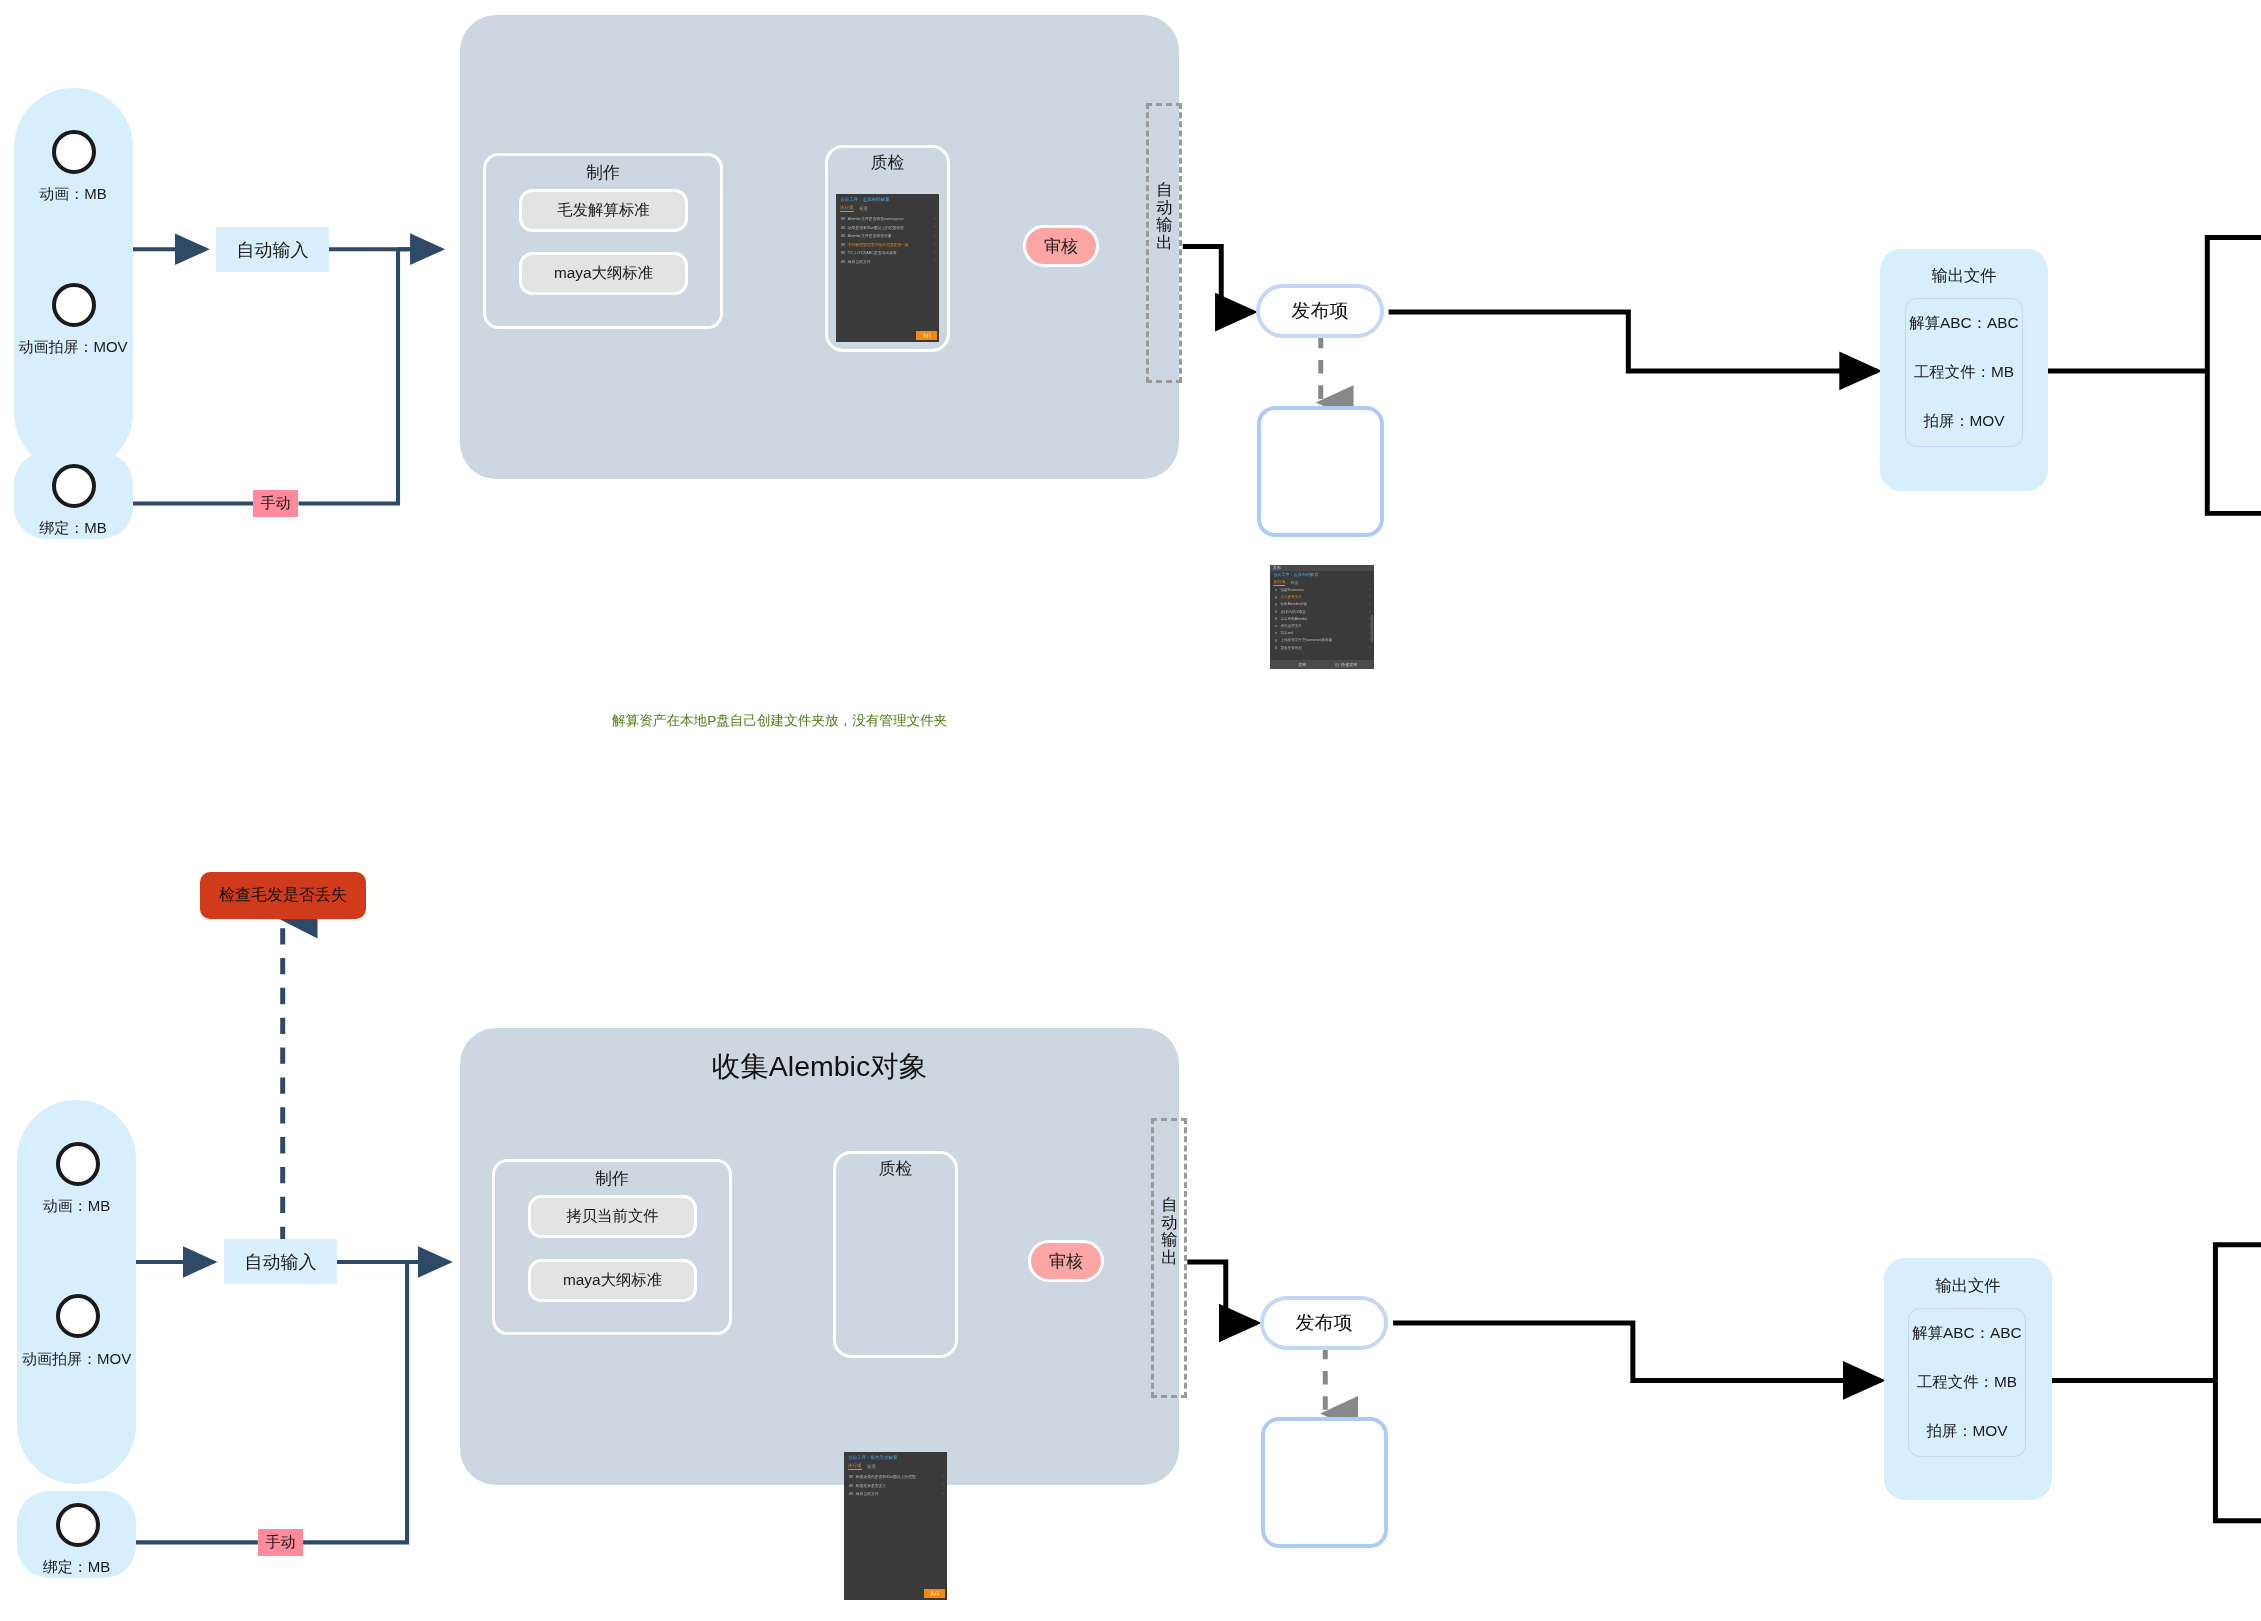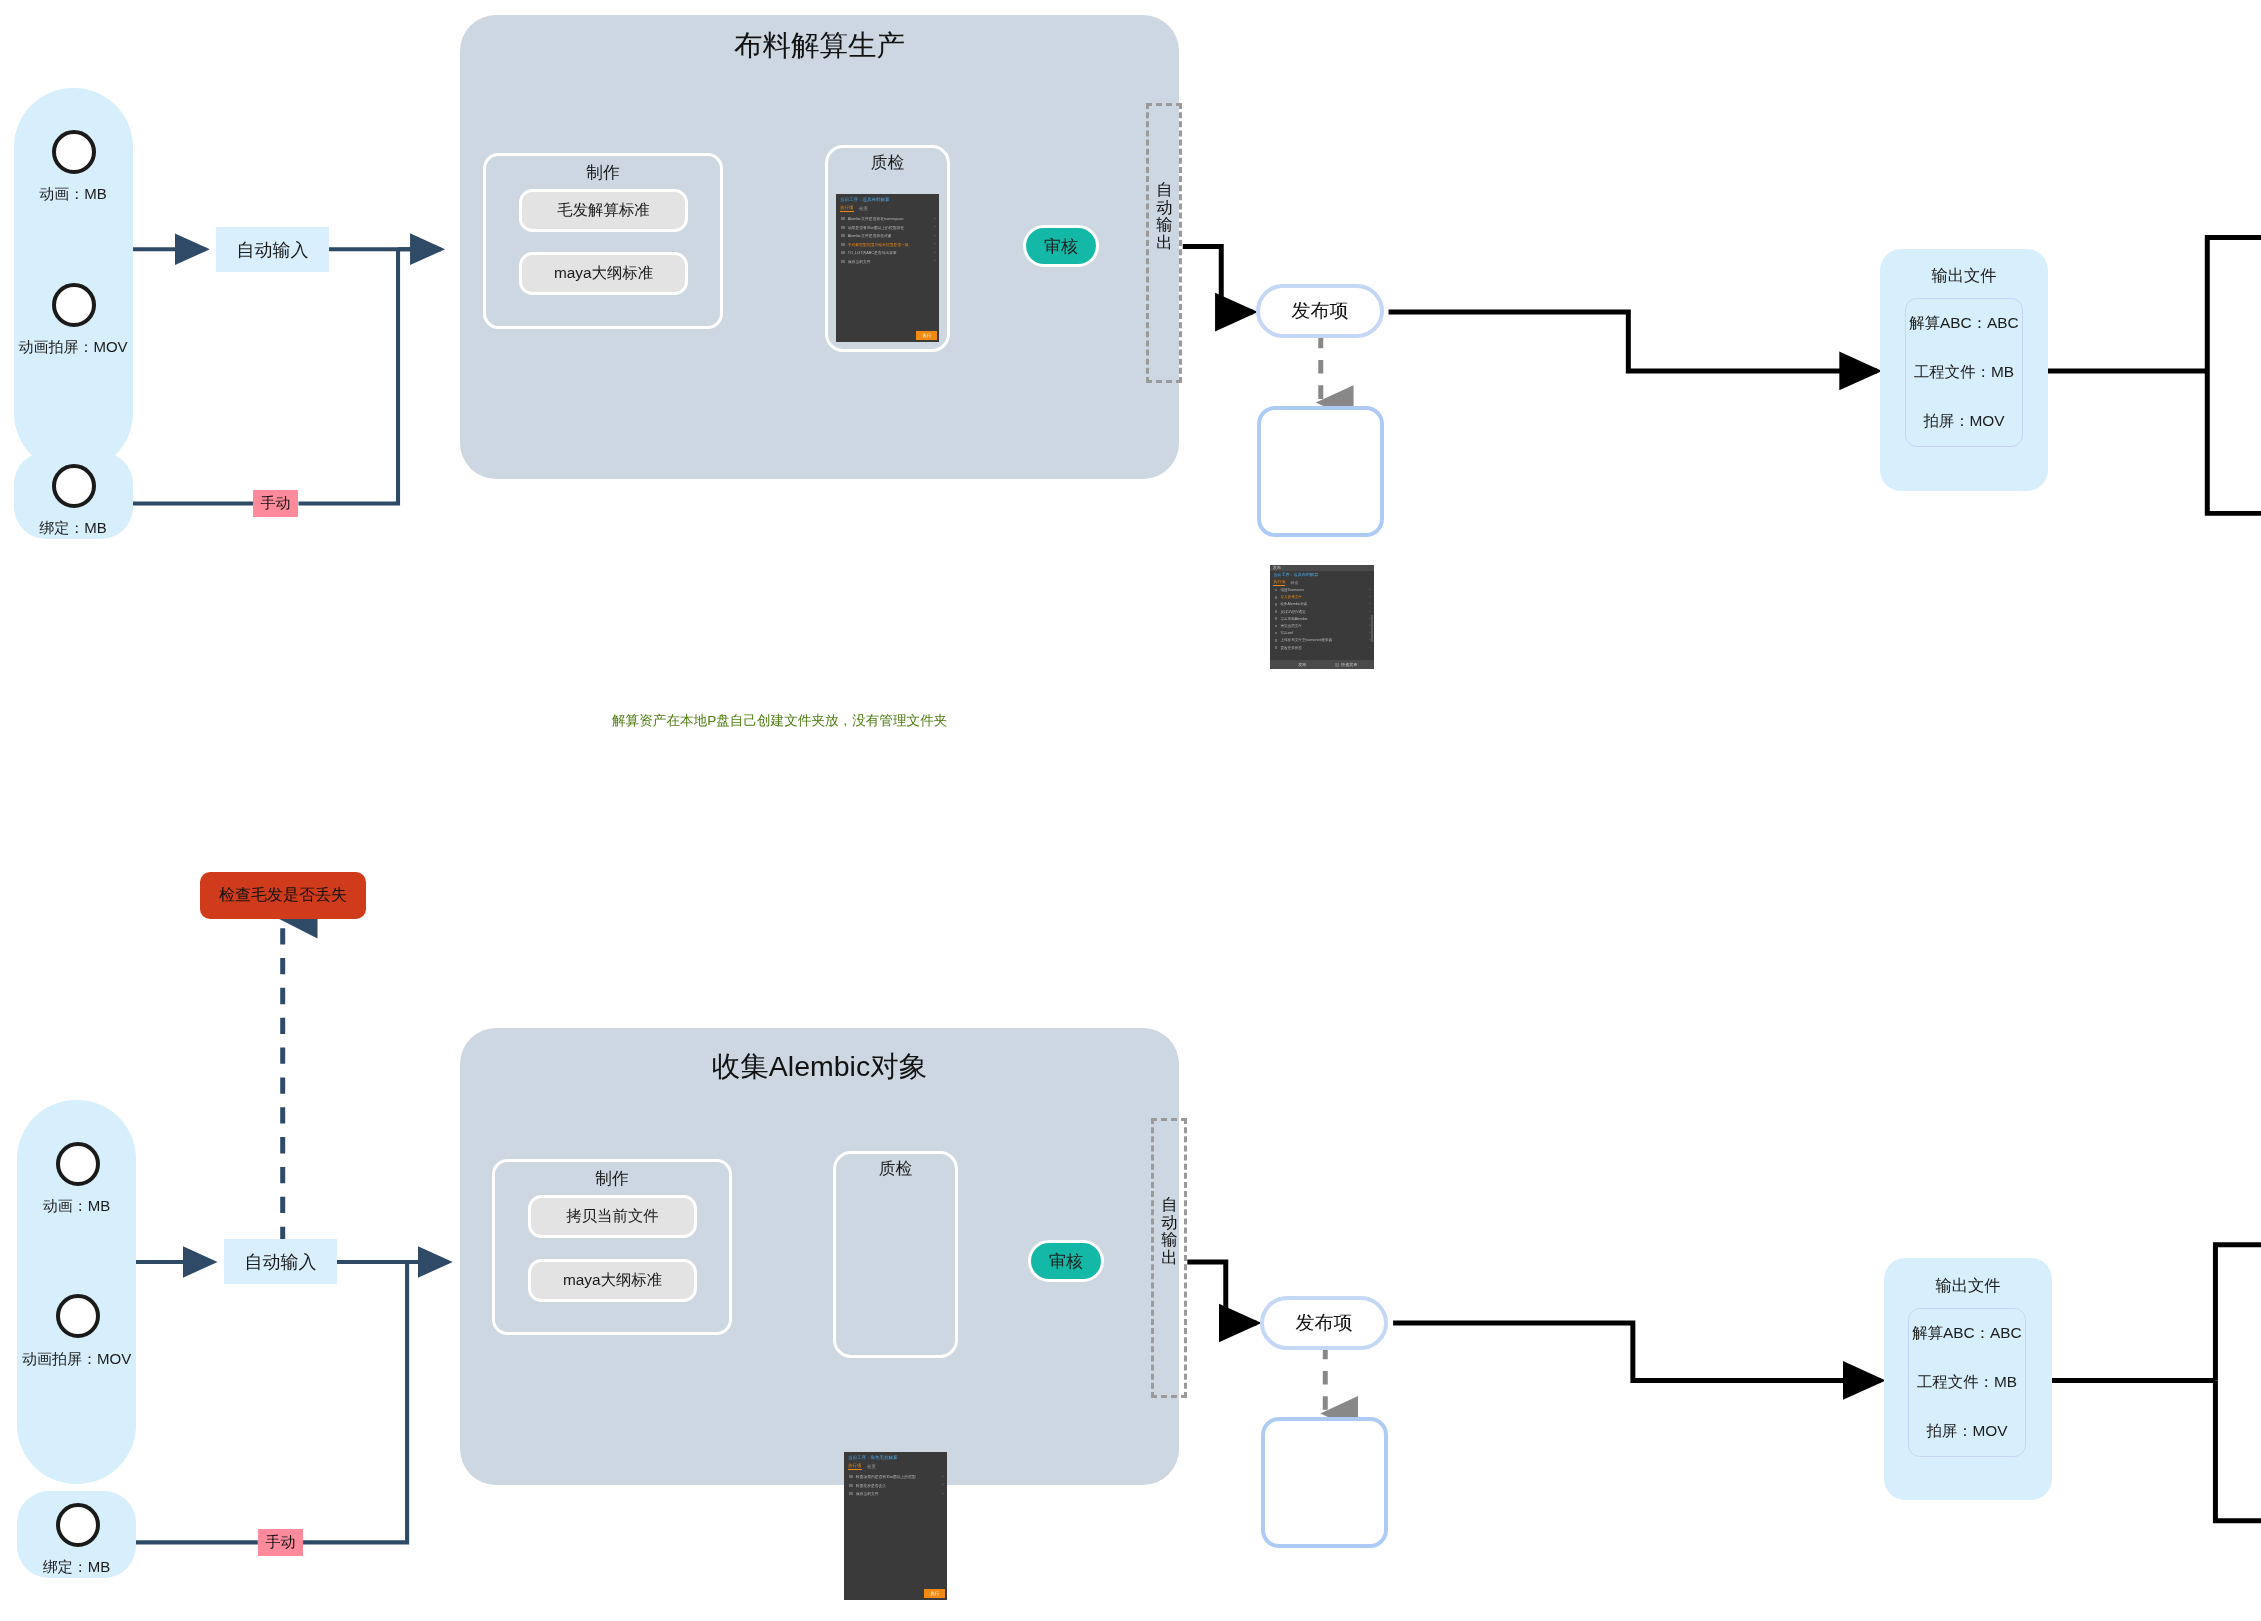--- a/index.html
+++ b/index.html
@@ -51,21 +51,21 @@
   .tool-arrow{margin-left:auto;color:#8a8a8a;}
   .tool-btn{position:absolute;background:#f08a12;color:#fff;display:flex;
     align-items:center;justify-content:center;}
   .tool-footbar{position:absolute;background:#4a4a4a;color:#d0d0d0;display:flex;align-items:center;}
   .tool-footlabel{flex:1;text-align:center;}
   .tool-footright{display:flex;align-items:center;}
   .tool-footchk{background:#6b6b6b;}
   .tool-scroll{position:absolute;background:#5a5a5a;}
 
   
-  .reviewpill{background:#14b8a6;border:3.2px solid #ffffff;border-radius:27px;
+  .reviewpill{background:#fca5a5;border:3.2px solid #ffffff;border-radius:27px;
     display:flex;align-items:center;justify-content:center;color:#1b1b1b;white-space:nowrap;}
 
   
   .autoout{border:3.2px dashed #9a9a9a;}
   .autoout-label{position:absolute;text-align:center;color:#111;line-height:1.08;}
 
   
   .pubpill{background:#ffffff;border:4.1px solid #c4d7f7;border-radius:32px;
     display:flex;align-items:center;justify-content:center;color:#111;white-space:nowrap;}
 
@@ -212,21 +212,20 @@
 
   <div class="abs inputcap" style="left:13.6px;top:452px;width:119px;height:87px;border-radius:32px;"></div>
   <div class="abs ellipse" style="left:52px;top:464px;width:44px;height:44px;"></div>
   <div class="abs caplabel" style="left:13.6px;top:519px;width:119px;font-size:15px;">绑定：MB</div>
 
   <div class="abs autoinput" style="left:216px;top:227px;width:113px;height:45px;font-size:18px;">自动输入</div>
 
   <div class="abs manualtag" style="left:253px;top:490px;width:45px;height:27px;font-size:15px;">手动</div>
 
   <div class="abs panel" style="left:460px;top:15px;width:719px;height:464px;"></div>
-  <div class="panel-title abs" style="left:460px;top:27px;width:719px;font-size:28.5px;">布料解算生产</div>
 
   <div class="abs makegroup" style="left:483px;top:153px;width:240px;height:176px;"></div>
   <div class="makegroup-title abs" style="left:483px;top:161px;width:240px;font-size:16.7px;">制作</div>
   <div class="abs stdpill" style="left:519px;top:189px;width:169px;height:43px;font-size:15.4px;">毛发解算标准</div>
   <div class="abs stdpill" style="left:519px;top:252px;width:169px;height:43px;font-size:15.4px;">maya大纲标准</div>
 
   <div class="abs qcframe" style="left:825px;top:145px;width:125px;height:207px;"></div>
   <div class="qcframe-title abs" style="left:825px;top:151px;width:125px;font-size:16.7px;">质检</div>
 
   <div class="abs tool" style="left:836px;top:194px;width:103px;height:148px;">

